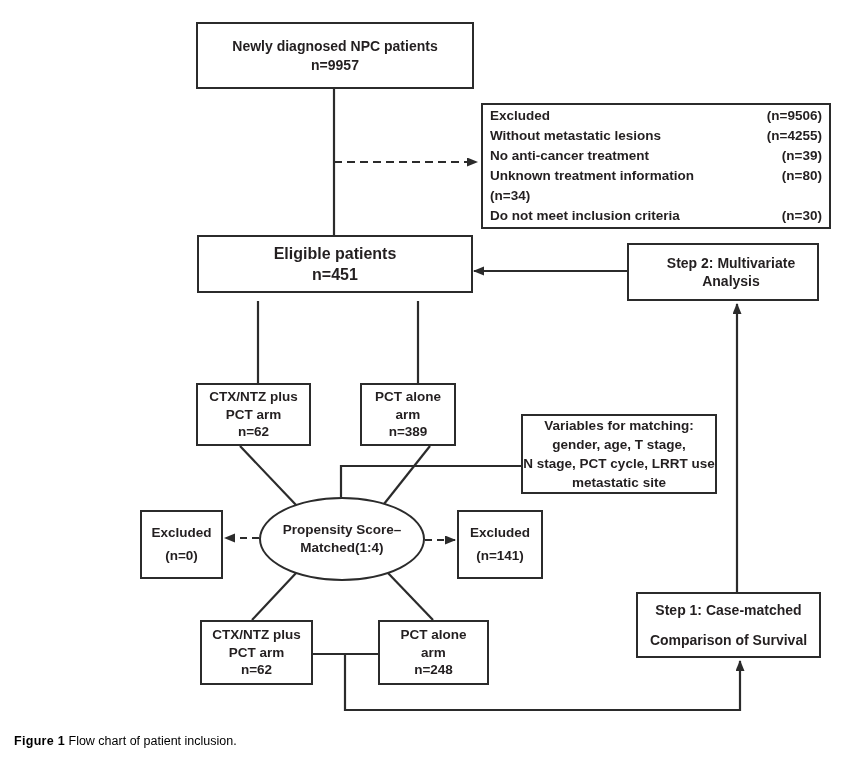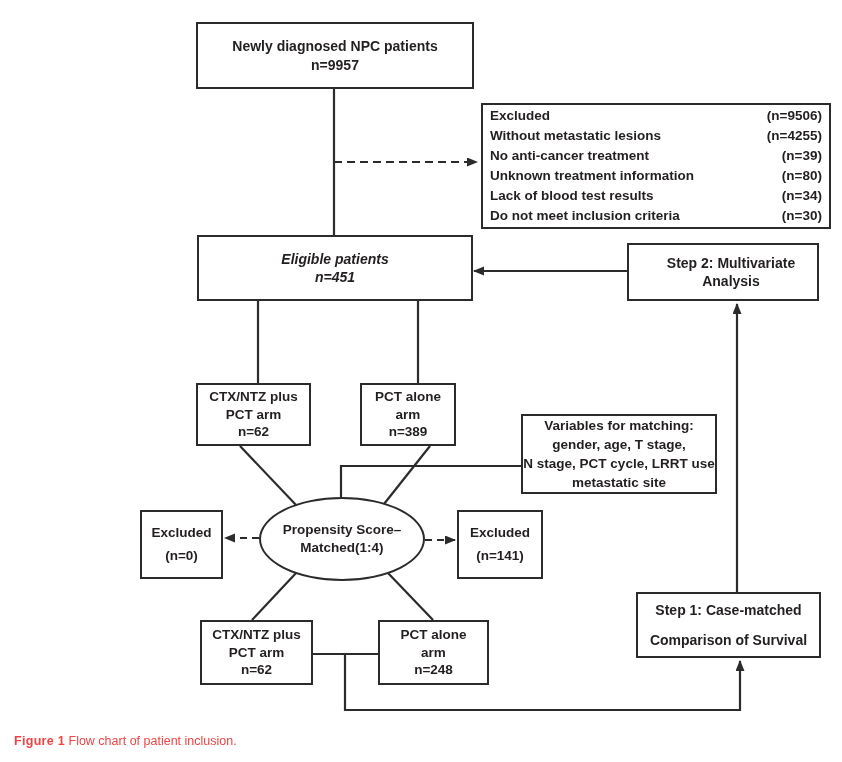--- a/index.html
+++ b/index.html
@@ -24,38 +24,38 @@
     font-size:13.5px;line-height:1.32;
     color:#231f20;
   }
   .b-top{left:196px;top:22px;width:278px;height:67px;font-size:14px;}
   .b-excluded-list{
     left:481px;top:103px;width:350px;height:126px;
     align-items:stretch;justify-content:center;
     text-align:left;padding:2px 7px;
   }
   .xrow{display:flex;justify-content:space-between;line-height:20px;font-size:13.5px;}
-  .b-eligible{left:197px;top:235px;width:276px;height:66px;font-size:14px;font-style:italic;}
+  .b-eligible{left:197px;top:235px;width:276px;height:58px;font-size:16px;}
   .b-step2{left:627px;top:243px;width:192px;height:58px;font-size:14px;padding-left:16px;}
   .b-ctx-mid{left:196px;top:383px;width:115px;height:63px;}
   .b-pct-mid{left:360px;top:383px;width:96px;height:63px;}
   .b-variables{left:521px;top:414px;width:196px;height:80px;font-size:13.5px;line-height:19px;}
   .b-ellipse{
     left:259px;top:497px;width:166px;height:84px;
     border-radius:50%;
     font-size:13.5px;
   }
   .b-excl-left{left:140px;top:510px;width:83px;height:69px;line-height:1.7;}
   .b-excl-right{left:457px;top:510px;width:86px;height:69px;line-height:1.7;}
   .b-ctx-bot{left:200px;top:620px;width:113px;height:65px;}
   .b-pct-bot{left:378px;top:620px;width:111px;height:65px;}
   .b-step1{left:636px;top:592px;width:185px;height:66px;font-size:14px;gap:11px;}
   .caption{
     position:absolute;left:14px;top:734px;
-    font-size:12.5px;color:#ef4444;font-weight:normal;
+    font-size:12.5px;color:#000000;font-weight:normal;
   }
   .caption b{font-weight:bold;letter-spacing:0.3px;}
 </style>
 </head>
 <body>
 
 <div class="canvas">
 
   <svg class="wires" viewBox="0 0 842 762" xmlns="http://www.w3.org/2000/svg">
     <defs>
@@ -98,21 +98,20 @@
     </div>
     <div class="xrow">
       <span>No anti-cancer treatment</span>
       <span>(n=39)</span>
     </div>
     <div class="xrow">
       <span>Unknown treatment information</span>
       <span>(n=80)</span>
     </div>
     <div class="xrow">
-      <span>Lack of  blood test results</span>
       <span>(n=34)</span>
     </div>
     <div class="xrow">
       <span>Do not meet inclusion criteria</span>
       <span>(n=30)</span>
     </div>
   </div>
 
   <div class="box b-eligible">
     <div>Eligible patients</div>

